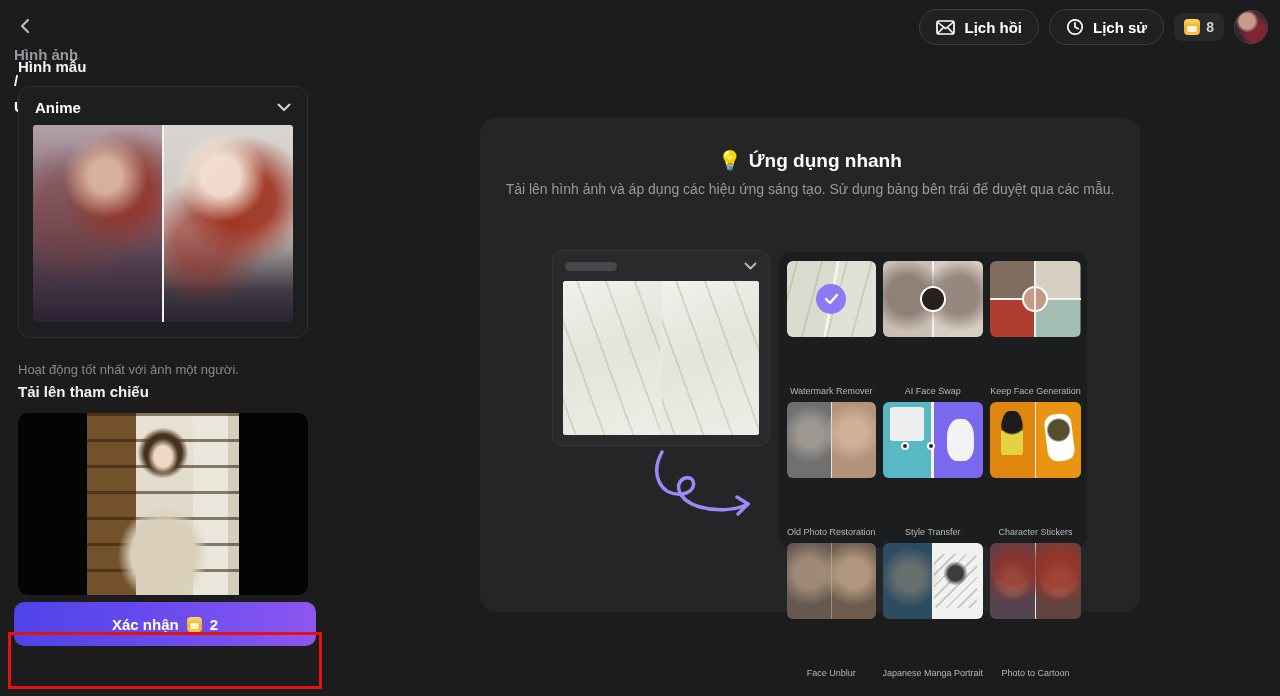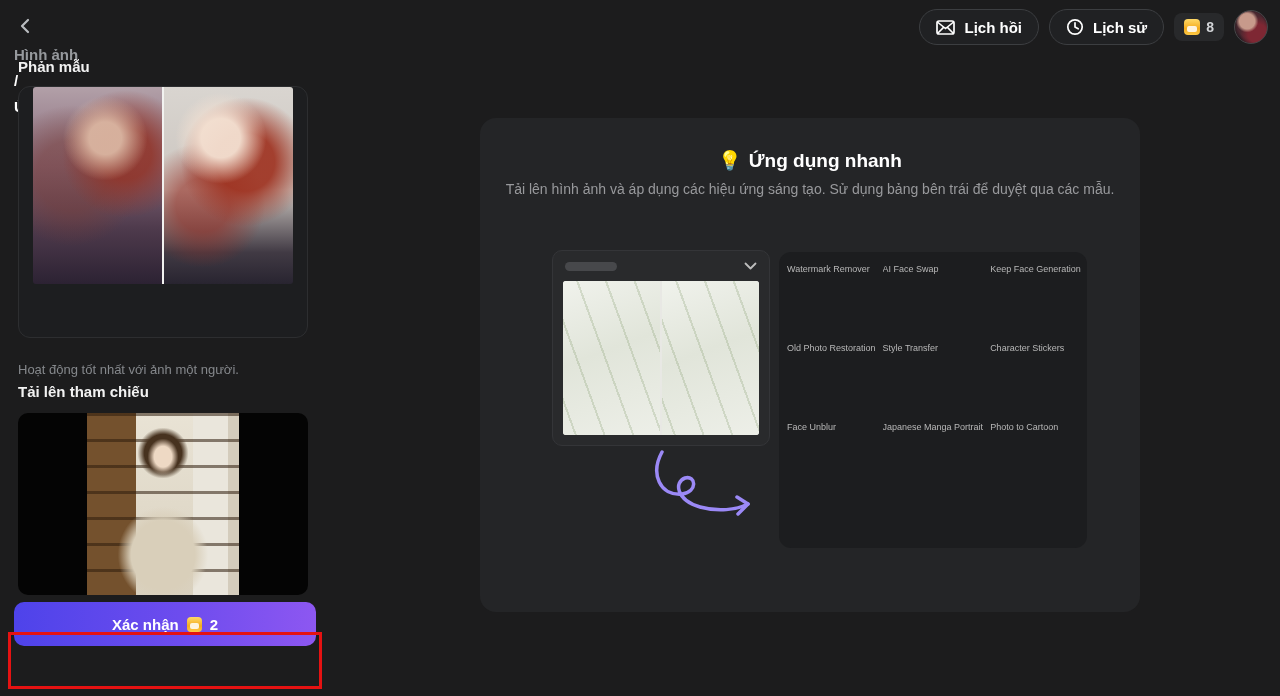--- a/index.html
+++ b/index.html
@@ -130,21 +130,21 @@
   .flower::before { content:''; position:absolute; inset:0; opacity:.5;
     background:repeating-linear-gradient(70deg, rgba(0,0,0,0) 0 11px, rgba(94,126,66,.38) 11px 13px, rgba(0,0,0,0) 13px 27px); }
 
   .arrow-wrap { position:absolute; left:168px; top:330px; }
 
   .grid-card {
     position:absolute; left:299px; top:134px; width:308px; height:296px;
     background:#1c1d1f; border-radius:12px; padding:9px 8px;
   }
   .effects-grid { display:grid; grid-template-columns:repeat(3,1fr); column-gap:7px; row-gap:3px; }
-  .cell { display:flex; flex-direction:row; }
+  .cell { display:flex; flex-direction:column;gap:46px; }
   .thumb { height:76px; border-radius:6px; position:relative; overflow:hidden; }
   .lbl { height:16px; line-height:16px; font-size:9px; color:#b7b7b7; text-align:center;
     white-space:nowrap; overflow:hidden; }
 
   .t1 { background:linear-gradient(100deg,#d8dccf 0 48.5%,#f2f4ee 48.5% 51.5%,#dfe3d7 51.5%); }
   .t1::before { content:''; position:absolute; inset:0; opacity:.45;
     background:repeating-linear-gradient(105deg, rgba(0,0,0,0) 0 9px, rgba(92,124,64,.4) 9px 11px, rgba(0,0,0,0) 11px 24px); }
   .sel-check {
     position:absolute; left:50%; top:50%; transform:translate(-50%,-50%);
     width:30px; height:30px; border-radius:50%; background:#8d79f3;
@@ -240,23 +240,31 @@
     </span>
     <span>Lịch sử</span>
   </div>
   <div class="credits-pill">
     <span class="coin"></span>
     <span>8</span>
   </div>
   <div class="avatar"></div>
 </div>
 
-<div class="side-title title-templates">Phản mẫu</div>
+<div class="side-title title-templates">Hình mẫu</div>
 
 <div class="template-card">
+  <div class="tc-head">
+    <span class="tc-label">Anime</span>
+    <span class="tc-chevron">
+      <svg width="14" height="9" viewBox="0 0 14 9">
+          <path d="M1.5 1.5 L7 7 L12.5 1.5" stroke="#d6d6d6" stroke-width="2" fill="none" stroke-linecap="round" stroke-linejoin="round"></path>
+        </svg>
+    </span>
+  </div>
   <div class="tc-preview">
     <div class="photo-half"></div>
     <div class="anime-half"></div>
   </div>
 </div>
 
 <div class="hint">Hoạt động tốt nhất với ảnh một người.</div>
 
 <div class="side-title title-upload">Tải lên tham chiếu</div>
 

